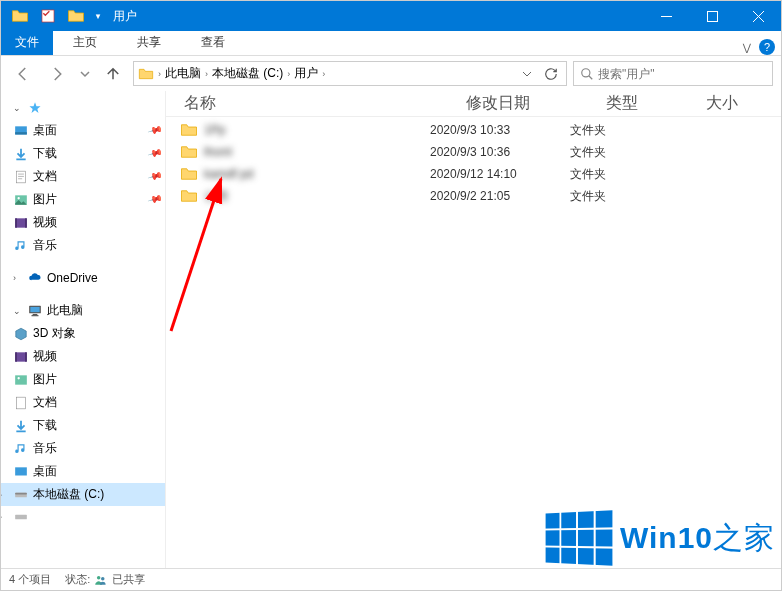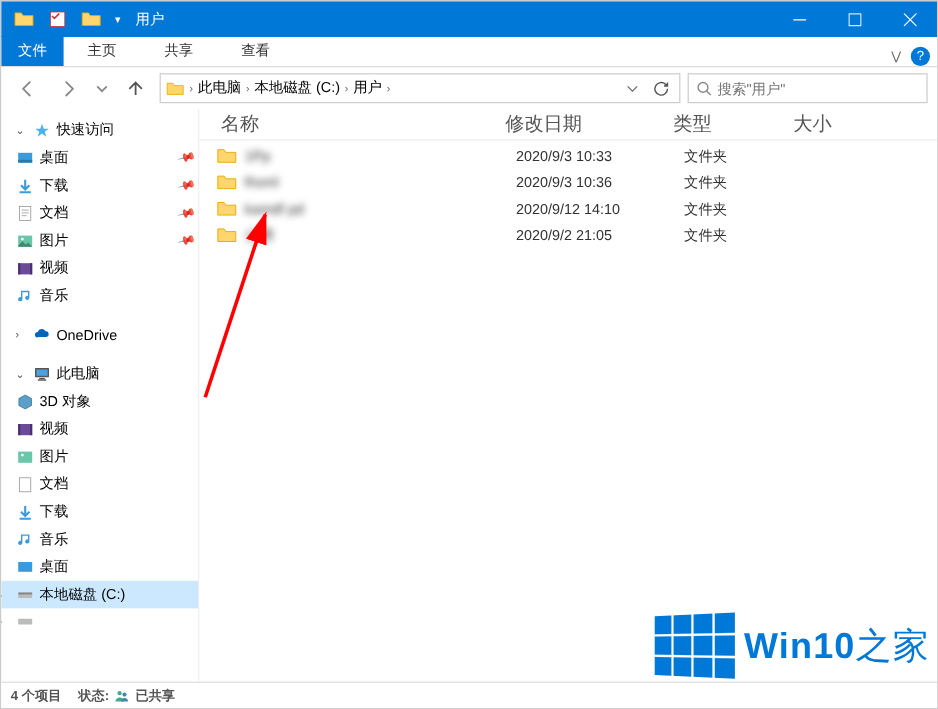--- a/index.html
+++ b/index.html
@@ -47,34 +47,34 @@
     .nav-item.selected { background: #cce8ff; }
     .nav-arrow { width: 10px; font-size: 9px; color: #555; }
     .nav-icon { width: 16px; height: 16px; display: flex; align-items: center; justify-content: center; flex-shrink: 0; }
     .nav-label { flex: 1; white-space: nowrap; overflow: hidden; }
     .pin-icon { font-size: 10px; color: #888; margin-left: auto; transform: rotate(30deg); }
     
     
     .content-pane { flex: 1; position: relative; }
     .col-headers { height: 26px; border-bottom: 1px solid #eee; display: flex; align-items: center; font-size: 16px; color: #555; }
     .col-name { width: 255px; padding-left: 18px; }
-    .col-date { width: 140px; }
+    .col-date { width: 140px; margin-left: 45px; }
     .col-type { width: 100px; }
     .col-size { width: 60px; }
     .file-list { padding: 2px 0; }
     .file-row { display: flex; align-items: center; height: 22px; padding-left: 14px; font-size: 12px; color: #333; }
     .file-icon { width: 18px; height: 18px; margin-right: 6px; }
     .file-name { width: 226px; }
     .file-name.blur { filter: blur(3px); }
     .file-date { width: 140px; }
     .file-type { width: 100px; }
     
     
     .status-bar { position: absolute; bottom: 0; left: 0; right: 0; height: 22px; border-top: 1px solid #ddd; display: flex; align-items: center; font-size: 11px; color: #555; padding: 0 8px; background: #fff; }
-    .status-item { margin-right: 14px; display: flex; align-items: center; gap: 4px; font-weight: bold; }
+    .status-item { margin-right: 14px; display: flex; align-items: center; gap: 4px; }
     
     
     .arrow-annotation { position: absolute; top: 160px; left: 160px; z-index: 100; pointer-events: none; }
     
     
     .watermark { position: absolute; right: 6px; bottom: 26px; display: flex; align-items: center; gap: 8px; }
     .win10-grid { display: grid; grid-template-columns: repeat(4, 16px); grid-template-rows: repeat(3, 16px); gap: 2px; transform: perspective(180px) rotateY(-18deg); }
     .win10-cell { background: #0078d7; }
     .watermark-text { color: #0078d7; font-size: 30px; font-weight: 400; letter-spacing: 1px; }
     .watermark-text b { font-weight: 700; }
@@ -195,21 +195,20 @@
 
   <div class="nav-pane">
     <div class="nav-group">
       <div class="nav-item">
         <span class="nav-arrow">⌄</span>
         <span class="nav-icon">
             <svg width="14" height="14" viewBox="0 0 24 24" fill="#4ab3f4">
               <path d="M12 2l2.5 7h7l-5.5 4.5 2 7L12 16l-6 4.5 2-7L2.5 9h7z"></path>
             </svg>
           </span>
-        <span class="nav-label">快速访问</span>
       </div>
       <div class="nav-item child">
           <span class="nav-icon">
             <svg width="14" height="14" viewBox="0 0 24 24">
               <rect x="2" y="4" width="20" height="14" fill="#3a9bdc"></rect>
               <rect x="2" y="14" width="20" height="4" fill="#2878a8"></rect>
             </svg>
           </span>
           <span class="nav-label">桌面</span>
           <span class="pin-icon">📌</span>

